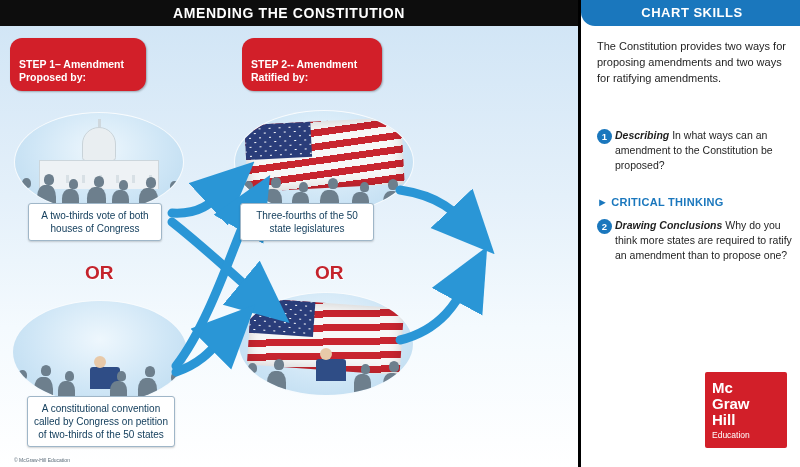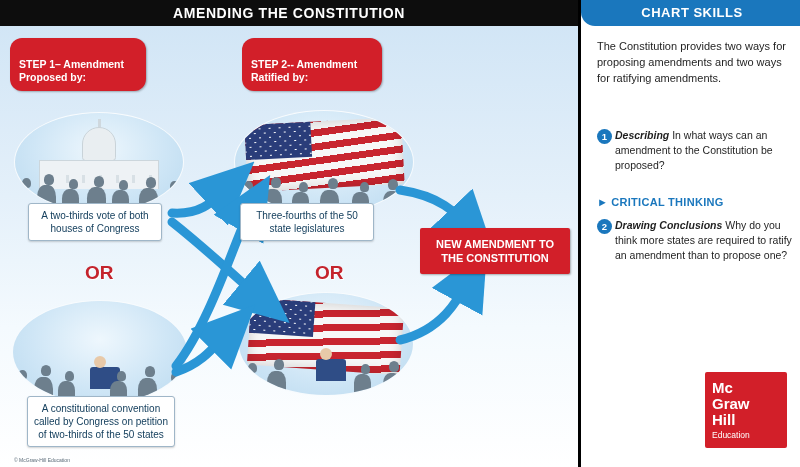--- a/index.html
+++ b/index.html
@@ -416,21 +416,20 @@
     <div class="step-banner" id="step1">STEP 1– Amendment Proposed by:</div>
     <div class="step-banner" id="step2">STEP 2-- Amendment Ratified by:</div>
 
     <div class="caption" id="cap-house">A two-thirds vote of both houses of Congress</div>
     <div class="caption" id="cap-states">Three-fourths of the 50 state legislatures</div>
     <div class="caption" id="cap-conv">A constitutional convention called by Congress on petition of two-thirds of the 50 states</div>
 
     <div class="or-label" id="or-left">OR</div>
     <div class="or-label" id="or-right">OR</div>
 
-    <div id="result-box">NEW AMENDMENT TO THE CONSTITUTION</div>
 
     <div id="credit">© McGraw-Hill Education</div>
   </div>
 
   <div id="skills">
     <div id="skills-header">CHART SKILLS</div>
 
     <div id="skills-intro">The Constitution provides two ways for proposing amendments and two ways for ratifying amendments.</div>
 
     <div class="skill-item" id="skill-1">

